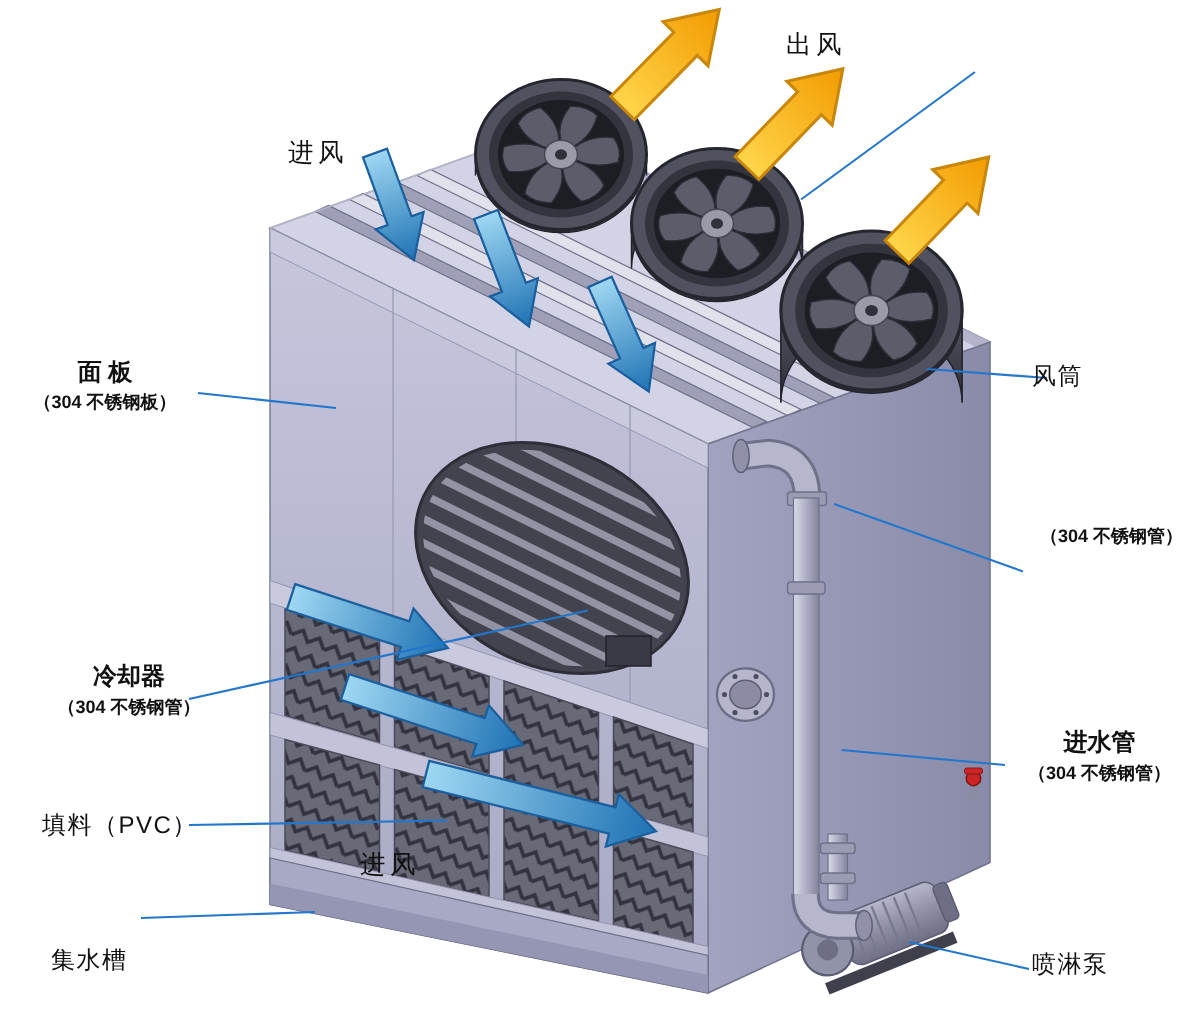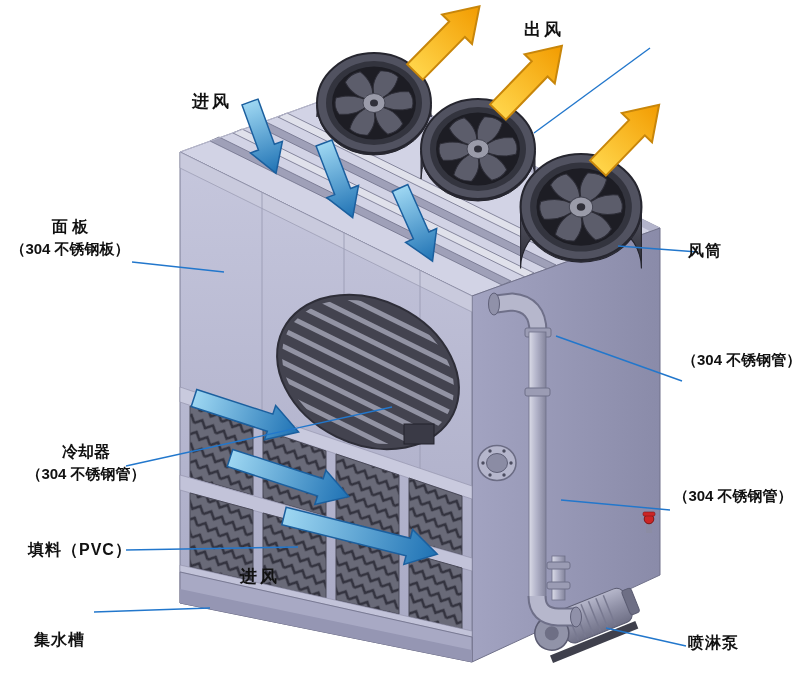--- a/index.html
+++ b/index.html
@@ -1,25 +1,25 @@
 <!DOCTYPE html>
 <html style="--leader-line: #2277cc; --label-text: #111111; --arrow-in: #3b97d3; --arrow-out: #f6b413; --body-front: #b8b9d4; --body-side: #9a9bba; --body-top: #d2d3e5; --fan-housing: #34343e;"><head>
 <meta charset="utf-8">
 <style>
   *{margin:0;padding:0;box-sizing:border-box}
   html,body{width:800px;height:685px;background:#ffffff;overflow:hidden;
     font-family:"Liberation Sans","DejaVu Sans",sans-serif}
   .stage{position:relative;width:800px;height:685px;background:#fff}
   .stage svg{position:absolute;left:0;top:0}
-  .lbl{position:absolute;font-weight:bold;color:var(--label-text,#111);
+  .lbl{position:absolute;font-weight:normal;color:var(--label-text,#111);
     white-space:nowrap;font-size:16px;letter-spacing:1px}
   .lbl.big{font-size:17px;letter-spacing:3px}
   .lbl-block{position:absolute;text-align:center;font-weight:bold;
     color:var(--label-text,#111);font-size:16px;line-height:1.4;white-space:nowrap}
-  .lbl-block .sub{font-size:15px;letter-spacing:0}
+  .lbl-block .sub{font-size:12px;letter-spacing:0}
   .leader{stroke:var(--leader-line,#2277cc);stroke-width:1.4;fill:none}
   .arrow-in{fill:url(#gradBlue);stroke:#1b5f9e;stroke-width:1.5}
   .arrow-out{fill:url(#gradYellow);stroke:#c8860a;stroke-width:2}
 </style>
 </head>
 <body>
 
 <div class="stage">
 
 <svg width="800" height="685" viewBox="0 0 800 685">
@@ -249,37 +249,38 @@
     <line class="leader" x1="670" y1="510" x2="561" y2="500"></line>
     <line class="leader" x1="126" y1="550" x2="298" y2="547"></line>
     <line class="leader" x1="94" y1="612" x2="210" y2="608"></line>
     <line class="leader" x1="686" y1="646" x2="606" y2="628"></line>
   </g>
 </svg>
 
 <div class="lbl big" style="left:524px;top:18px">出风</div>
 <div class="lbl big" style="left:192px;top:90px">进风</div>
 
-<div class="lbl-block" style="left:4px;top:216px;width:132px">
+<div class="lbl-block" style="left:4px;top:238px;width:132px">
   <div>面 板</div>
   <div class="sub">（304 不锈钢板）</div>
 </div>
 
 <div class="lbl" style="left:688px;top:241px">风筒</div>
 
 <div class="lbl-block" style="left:682px;top:349px;width:118px">
   <div class="sub">（304 不锈钢管）</div>
 </div>
 
 <div class="lbl-block" style="left:22px;top:441px;width:128px">
   <div>冷却器</div>
   <div class="sub">（304 不锈钢管）</div>
 </div>
 
 <div class="lbl-block" style="left:670px;top:485px;width:126px">
+  <div>进水管</div>
   <div class="sub">（304 不锈钢管）</div>
 </div>
 
 <div class="lbl" style="left:28px;top:540px">填料（PVC）</div>
 <div class="lbl big" style="left:240px;top:565px">进风</div>
 <div class="lbl" style="left:34px;top:630px">集水槽</div>
 <div class="lbl" style="left:688px;top:633px">喷淋泵</div>
 
 </div>
 

